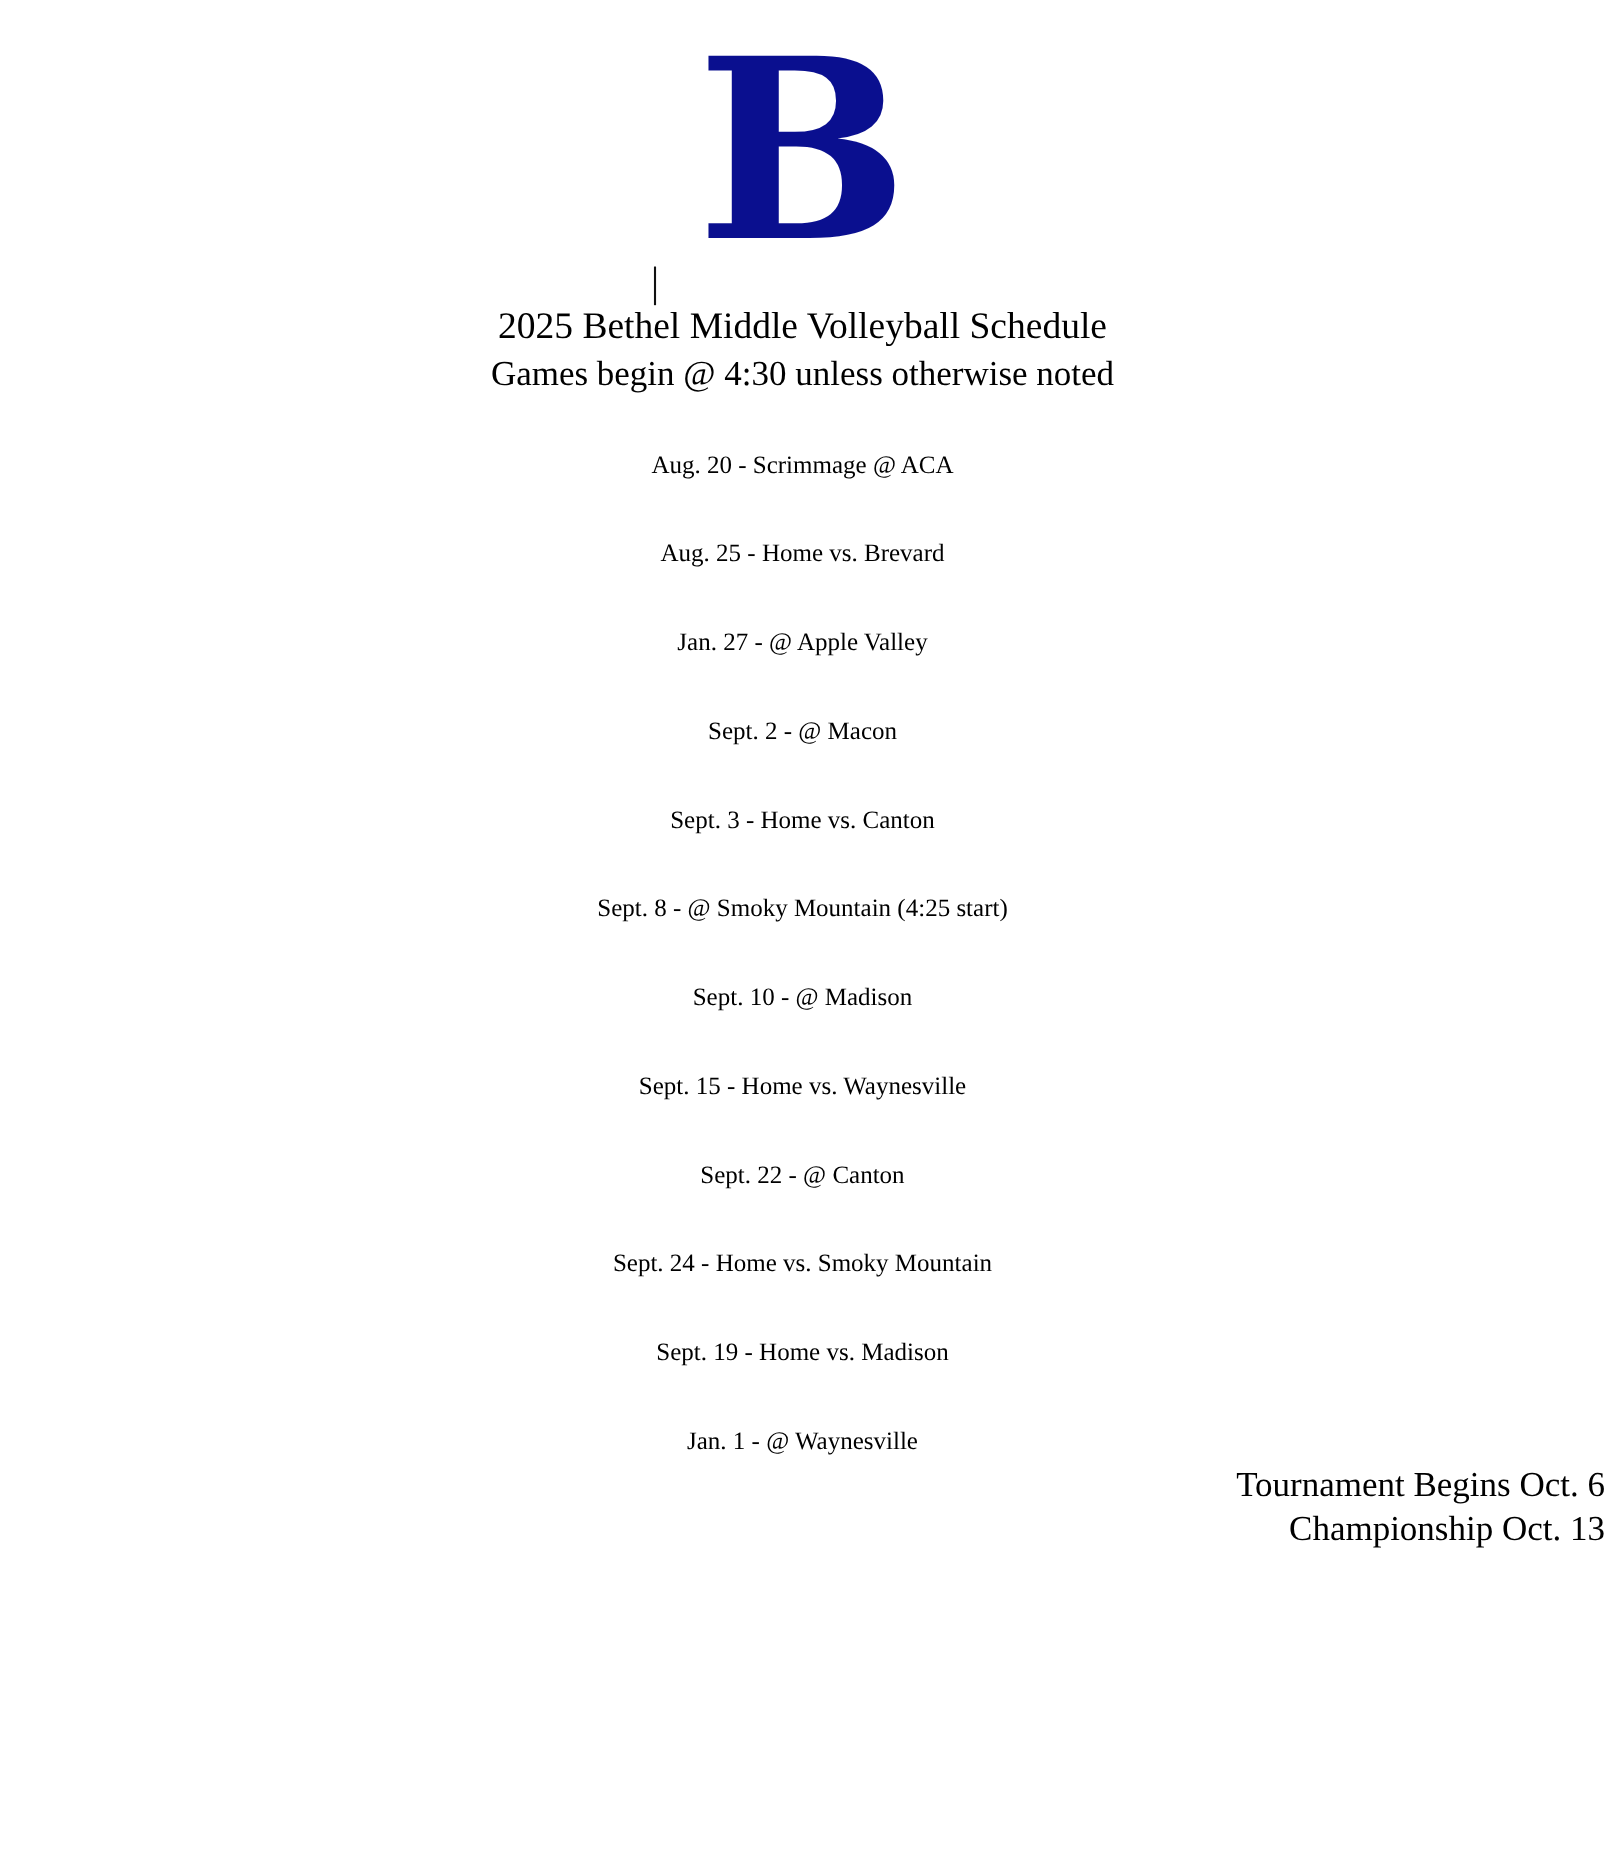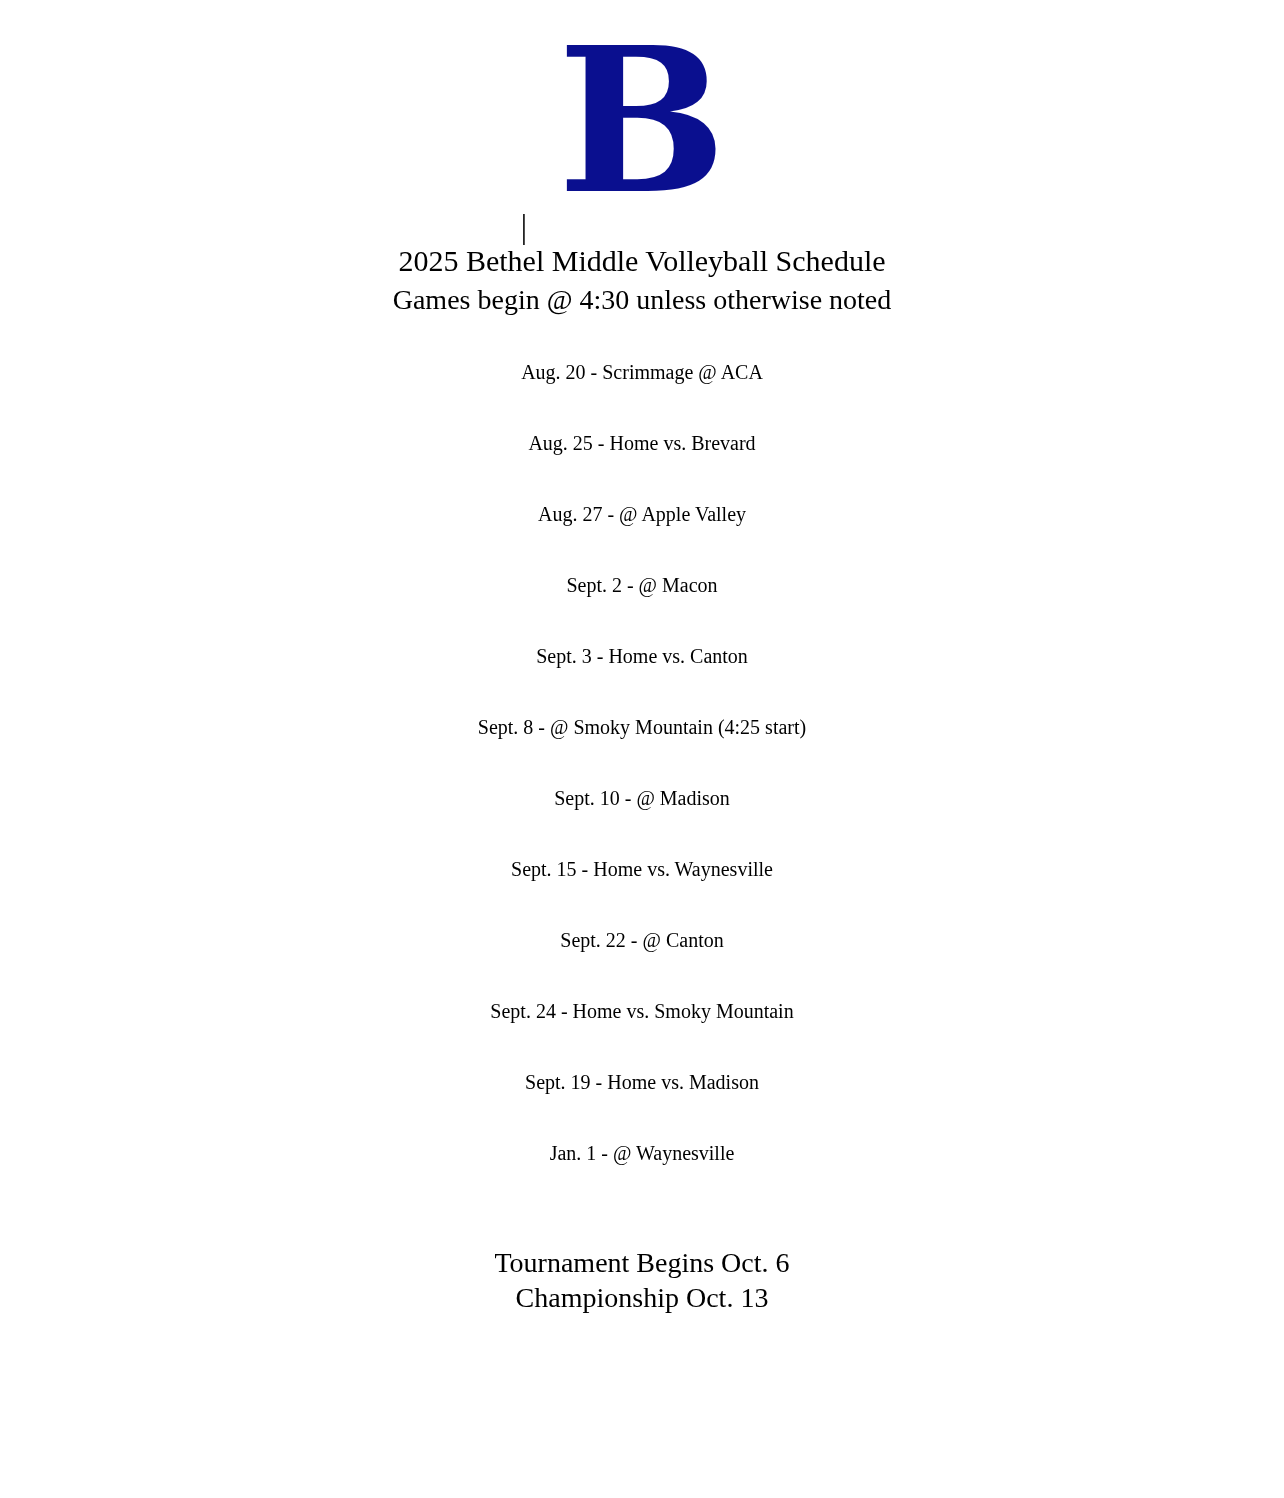--- a/index.html
+++ b/index.html
@@ -49,23 +49,23 @@
     list-style: none;
     margin: 0;
     padding: 0;
   }
   .games li {
     font-size: 20px;
     line-height: 35px;
     margin-top: 36px;
   }
   .tournament {
-    margin-top: 74px;
     font-size: 28px;
     line-height: 35px;
+    text-align: right;
   }
   .tournament div {
     margin: 0;
   }
 </style>
 </head>
 <body>
 
 <div class="page">
 
@@ -75,21 +75,21 @@
     <span>|</span>
   </div>
 
   <h1 class="title">2025 Bethel Middle Volleyball Schedule</h1>
 
   <div class="subtitle">Games begin @ 4:30 unless otherwise noted</div>
 
   <ul class="games">
     <li>Aug. 20 - Scrimmage @ ACA</li>
     <li>Aug. 25 - Home vs. Brevard</li>
-    <li>Aug. 27 - @ Apple Valley</li>
+    <li>Jan. 27 - @ Apple Valley</li>
     <li>Sept. 2 - @ Macon</li>
     <li>Sept. 3 - Home vs. Canton</li>
     <li>Sept. 8 - @ Smoky Mountain (4:25 start)</li>
     <li>Sept. 10 - @ Madison</li>
     <li>Sept. 15 - Home vs. Waynesville</li>
     <li>Sept. 22 - @ Canton</li>
     <li>Sept. 24 - Home vs. Smoky Mountain</li>
     <li>Sept. 19 - Home vs. Madison</li>
     <li>Jan. 1 - @ Waynesville</li>
   </ul>

